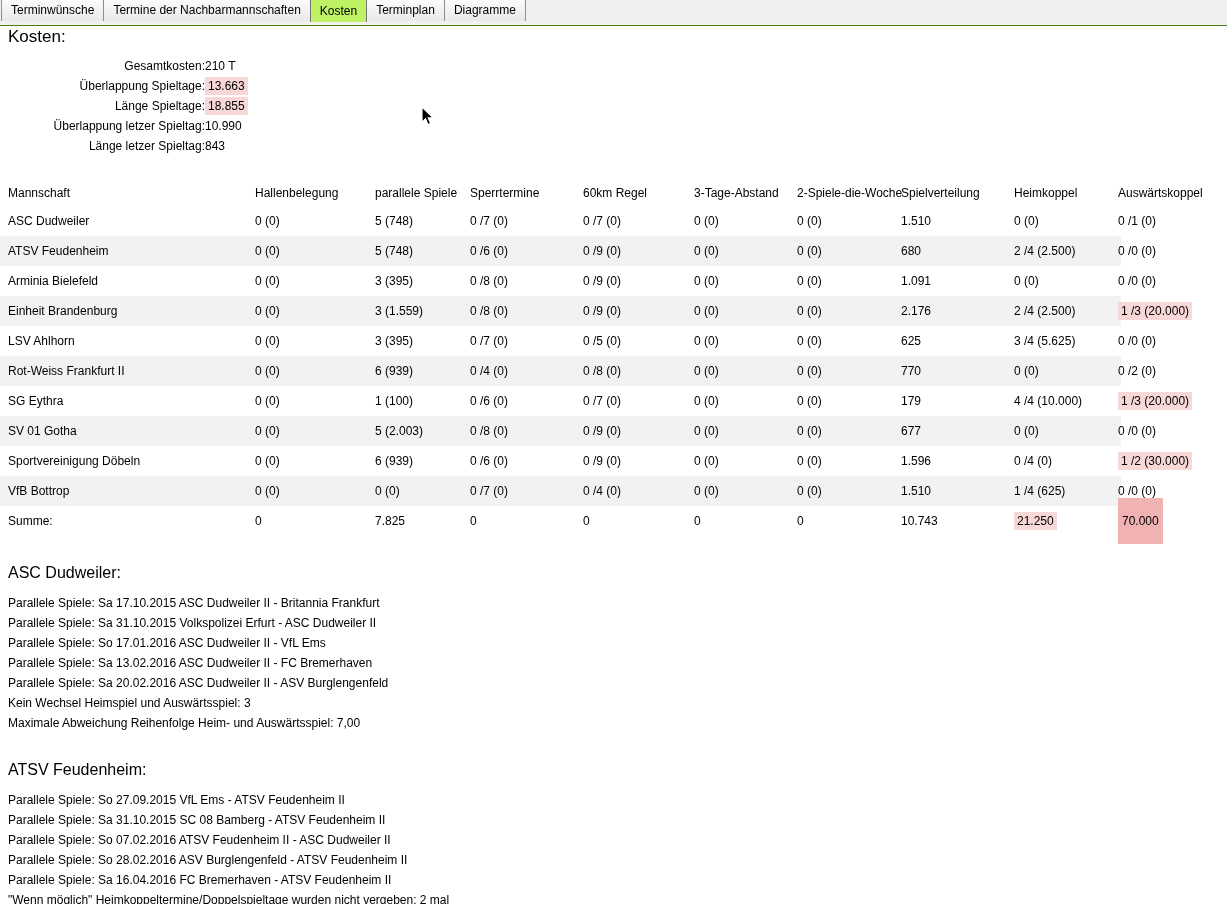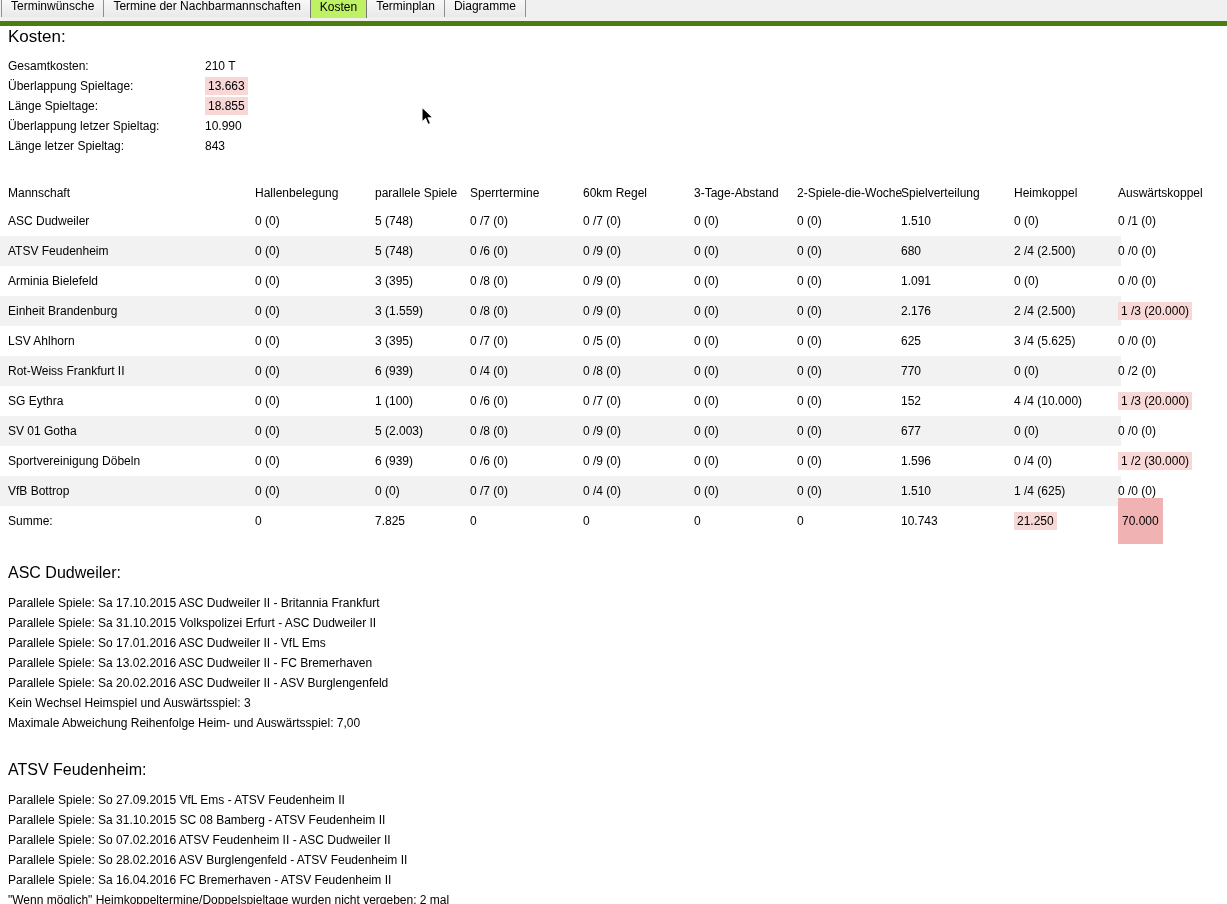--- a/index.html
+++ b/index.html
@@ -11,21 +11,21 @@
     font-size: 12px;
     position: relative;
   }
 
   
   .tabbar {
     display: flex; align-items: flex-end;
     background: #f0f0f0;
     padding: 3px 0 4px 1px;
     height: 26px;
-    border-bottom: 5px solid #4d7c0f;
+    border-bottom: 1px solid #4d7c0f;
   }
   .tab {
     padding: 3px 9px 4px 9px;
     border: 1px solid #8f8f8f;
     border-bottom: none;
     border-radius: 2px 2px 0 0;
     background: linear-gradient(#fbfbfb, #e9e9e9);
     margin-right: -1px;
     white-space: nowrap;
     cursor: default;
@@ -38,21 +38,21 @@
     margin-bottom: -1px;
     border-color: #777;
     z-index: 3;
   }
 
   
   .page-title {
     font-size: 17px; font-weight: 400;
     margin: 1px 0 9px 8px;
   }
-  .summary { margin-left: 8px; }
+  .summary { margin-left: 8px; text-align: right; }
   .summary-row { display: flex; align-items: center; height: 20px; }
   .summary-label { width: 197px; }
   .summary-value { white-space: nowrap; }
   .summary-value.hl { background: var(--hl-light); padding: 2px 3px; }
 
   
   .cost-table { margin-top: 24px; width: 1121px; }
   .trow {
     display: grid;
     grid-template-columns: 255px 120px 95px 113px 111px 103px 104px 113px 104px 1fr;
@@ -197,21 +197,21 @@
         <div class="tcell">0 /2 (0)</div>
       </div>
       <div class="trow">
         <div class="tcell">SG Eythra</div>
         <div class="tcell">0 (0)</div>
         <div class="tcell">1 (100)</div>
         <div class="tcell">0 /6 (0)</div>
         <div class="tcell">0 /7 (0)</div>
         <div class="tcell">0 (0)</div>
         <div class="tcell">0 (0)</div>
-        <div class="tcell">152</div>
+        <div class="tcell">179</div>
         <div class="tcell">4 /4 (10.000)</div>
         <div class="tcell"><span class="hl">1 /3 (20.000)</span></div>
       </div>
       <div class="trow alt">
         <div class="tcell">SV 01 Gotha</div>
         <div class="tcell">0 (0)</div>
         <div class="tcell">5 (2.003)</div>
         <div class="tcell">0 /8 (0)</div>
         <div class="tcell">0 /9 (0)</div>
         <div class="tcell">0 (0)</div>

